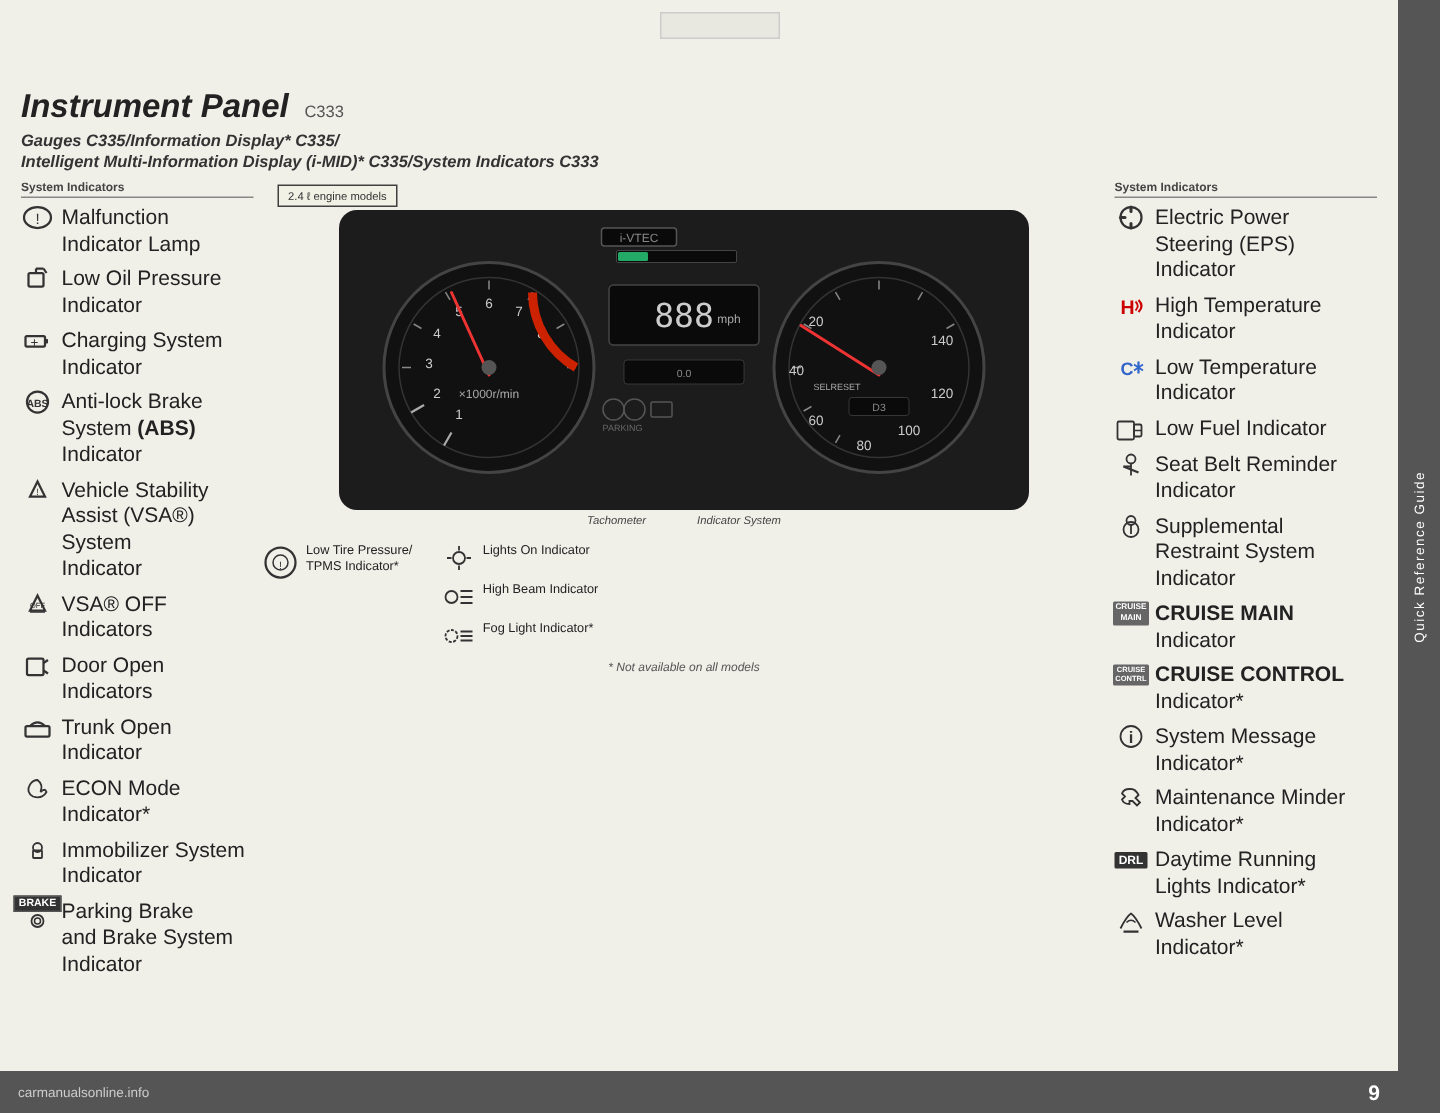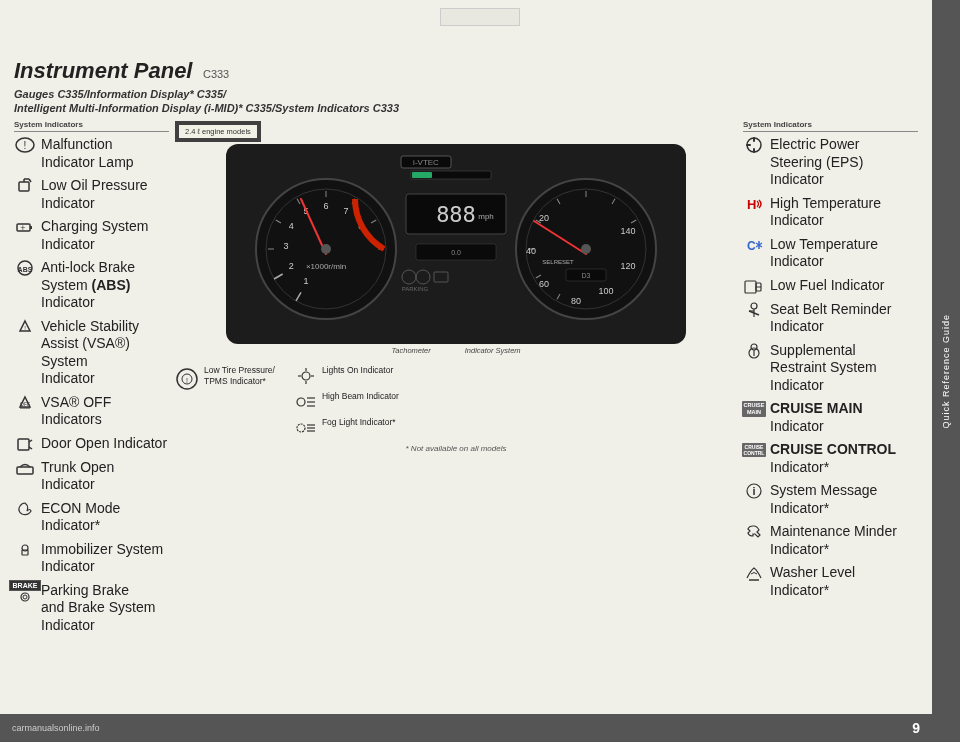--- a/index.html
+++ b/index.html
@@ -310,21 +310,21 @@
         </div>
 
         <div class="indicator-item">
           <div class="indicator-icon">
             <svg width="20" height="16" viewBox="0 0 20 16">
                 <rect x="3" y="3" width="11" height="11" rx="1" fill="none" stroke="#333" stroke-width="1.5"></rect>
                 <line x1="14" y1="6" x2="17" y2="4" stroke="#333" stroke-width="1.5"></line>
                 <line x1="14" y1="11" x2="17" y2="13" stroke="#333" stroke-width="1.5"></line>
               </svg>
           </div>
-          <div class="indicator-text">Door Open Indicator</div>
+          <div class="indicator-text">Door Open Indicators</div>
         </div>
 
         <div class="indicator-item">
           <div class="indicator-icon">
             <svg width="20" height="16" viewBox="0 0 20 16">
                 <rect x="2" y="7" width="16" height="7" rx="1" fill="none" stroke="#333" stroke-width="1.5"></rect>
                 <path d="M5 7 Q10 2 15 7" fill="none" stroke="#333" stroke-width="1.5"></path>
               </svg>
           </div>
           <div class="indicator-text">Trunk Open Indicator</div>
@@ -359,21 +359,21 @@
                 </svg>
             </div>
           </div>
           <div class="indicator-text">Parking Brake<br>and Brake System<br>Indicator</div>
         </div>
       </div>
 
       <div class="center-cluster">
 
         <div style="position:relative;width:100%;">
-          <div style="background:rgba(240,240,230,0.95);border:4px solid #404040;padding:2px 6px;font-size:7.5px;color:#333;display:inline-block;margin-bottom:2px;">2.4 ℓ engine models</div>
+          <div style="background:rgba(240,240,230,0.95);border:1px solid #404040;padding:2px 6px;font-size:7.5px;color:#333;display:inline-block;margin-left:10px;margin-bottom:2px;">2.4 ℓ engine models</div>
         </div>
 
         <div class="dashboard-svg-container">
           <svg width="100%" height="200" viewBox="0 0 460 200" xmlns="http://www.w3.org/2000/svg">
 
             <rect width="460" height="200" rx="12" fill="#1c1c1c"></rect>
 
             <g transform="translate(100,105)">
               <circle cx="0" cy="0" r="70" fill="#111" stroke="#444" stroke-width="2"></circle>
               <circle cx="0" cy="0" r="60" fill="none" stroke="#333" stroke-width="1"></circle>
@@ -623,20 +623,26 @@
 
         <div class="indicator-item">
           <div class="indicator-icon">
             <svg width="22" height="18" viewBox="0 0 22 18">
                 <path d="M10 3 Q6 3 5 6 L7 8 L5 10 Q6 13 10 13 L10 11 L12 11 L15 14 L17 12 L14 9 L16 7 Q14 3 11 3Z" fill="none" stroke="#333" stroke-width="1.2"></path>
               </svg>
           </div>
           <div class="indicator-text">Maintenance Minder<br>Indicator*</div>
         </div>
 
+        <div class="indicator-item">
+          <div class="indicator-icon">
+            <div style="background:#333;color:white;font-size:8px;font-weight:bold;padding:1px 3px;display:inline-block;border-radius:1px;">DRL</div>
+          </div>
+          <div class="indicator-text">Daytime Running<br>Lights Indicator*</div>
+        </div>
 
         <div class="indicator-item">
           <div class="indicator-icon">
             <svg width="22" height="18" viewBox="0 0 22 18">
                 <path d="M4 14 Q8 6 11 4 Q14 6 18 14" fill="none" stroke="#333" stroke-width="1.2"></path>
                 <line x1="6" y1="16" x2="16" y2="16" stroke="#333" stroke-width="1.5"></line>
                 <path d="M8 10 Q11 7 14 10" fill="none" stroke="#333" stroke-width="1"></path>
               </svg>
           </div>
           <div class="indicator-text">Washer Level<br>Indicator*</div>

